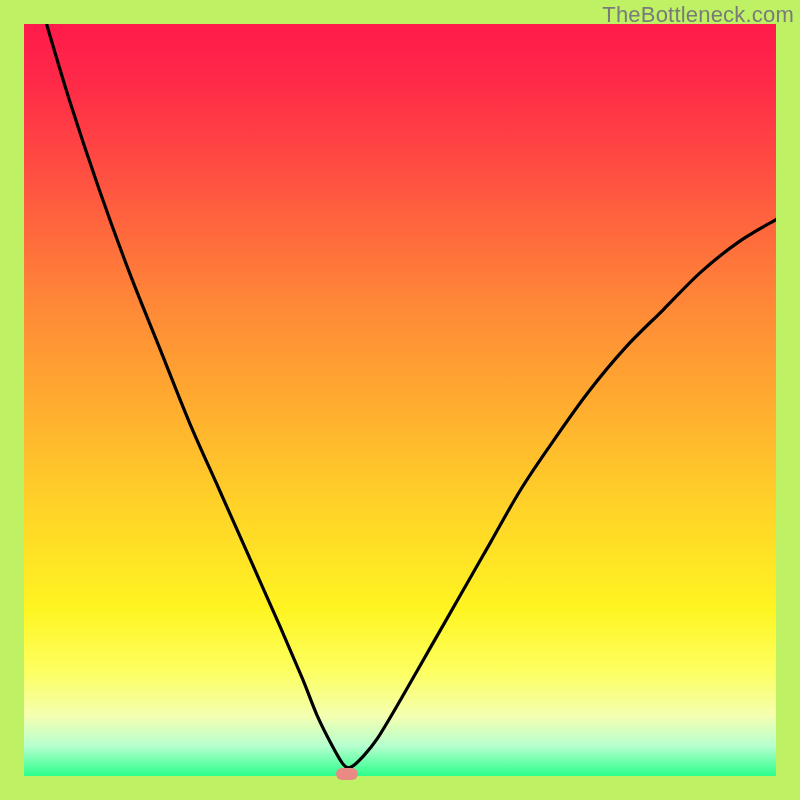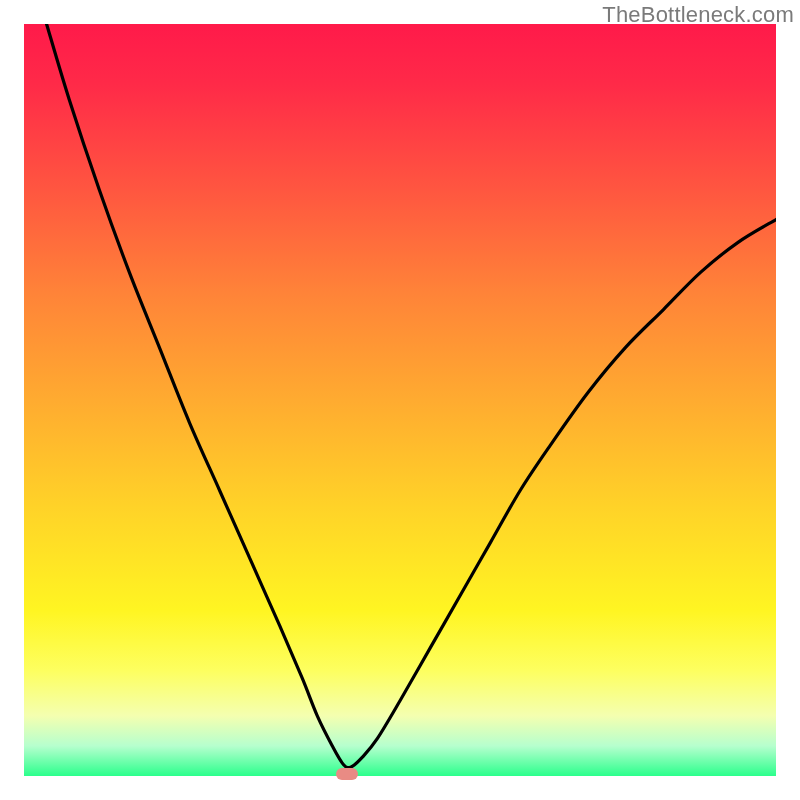--- a/index.html
+++ b/index.html
@@ -1,20 +1,20 @@
 <!DOCTYPE html>
 <html><head>
 <meta charset="utf-8">
 <style>
   * { margin: 0; padding: 0; box-sizing: border-box; }
   html, body { width: 800px; height: 800px; overflow: hidden; background: #000; }
   .frame {
     width: 800px;
     height: 800px;
-    background: #ffffff;
+    background: #bef264;
     position: relative;
   }
   .plot-area {
     position: absolute;
     left: 24px;
     top: 24px;
     width: 752px;
     height: 752px;
     background: linear-gradient(to bottom,
       #ff1a4a 0%,

